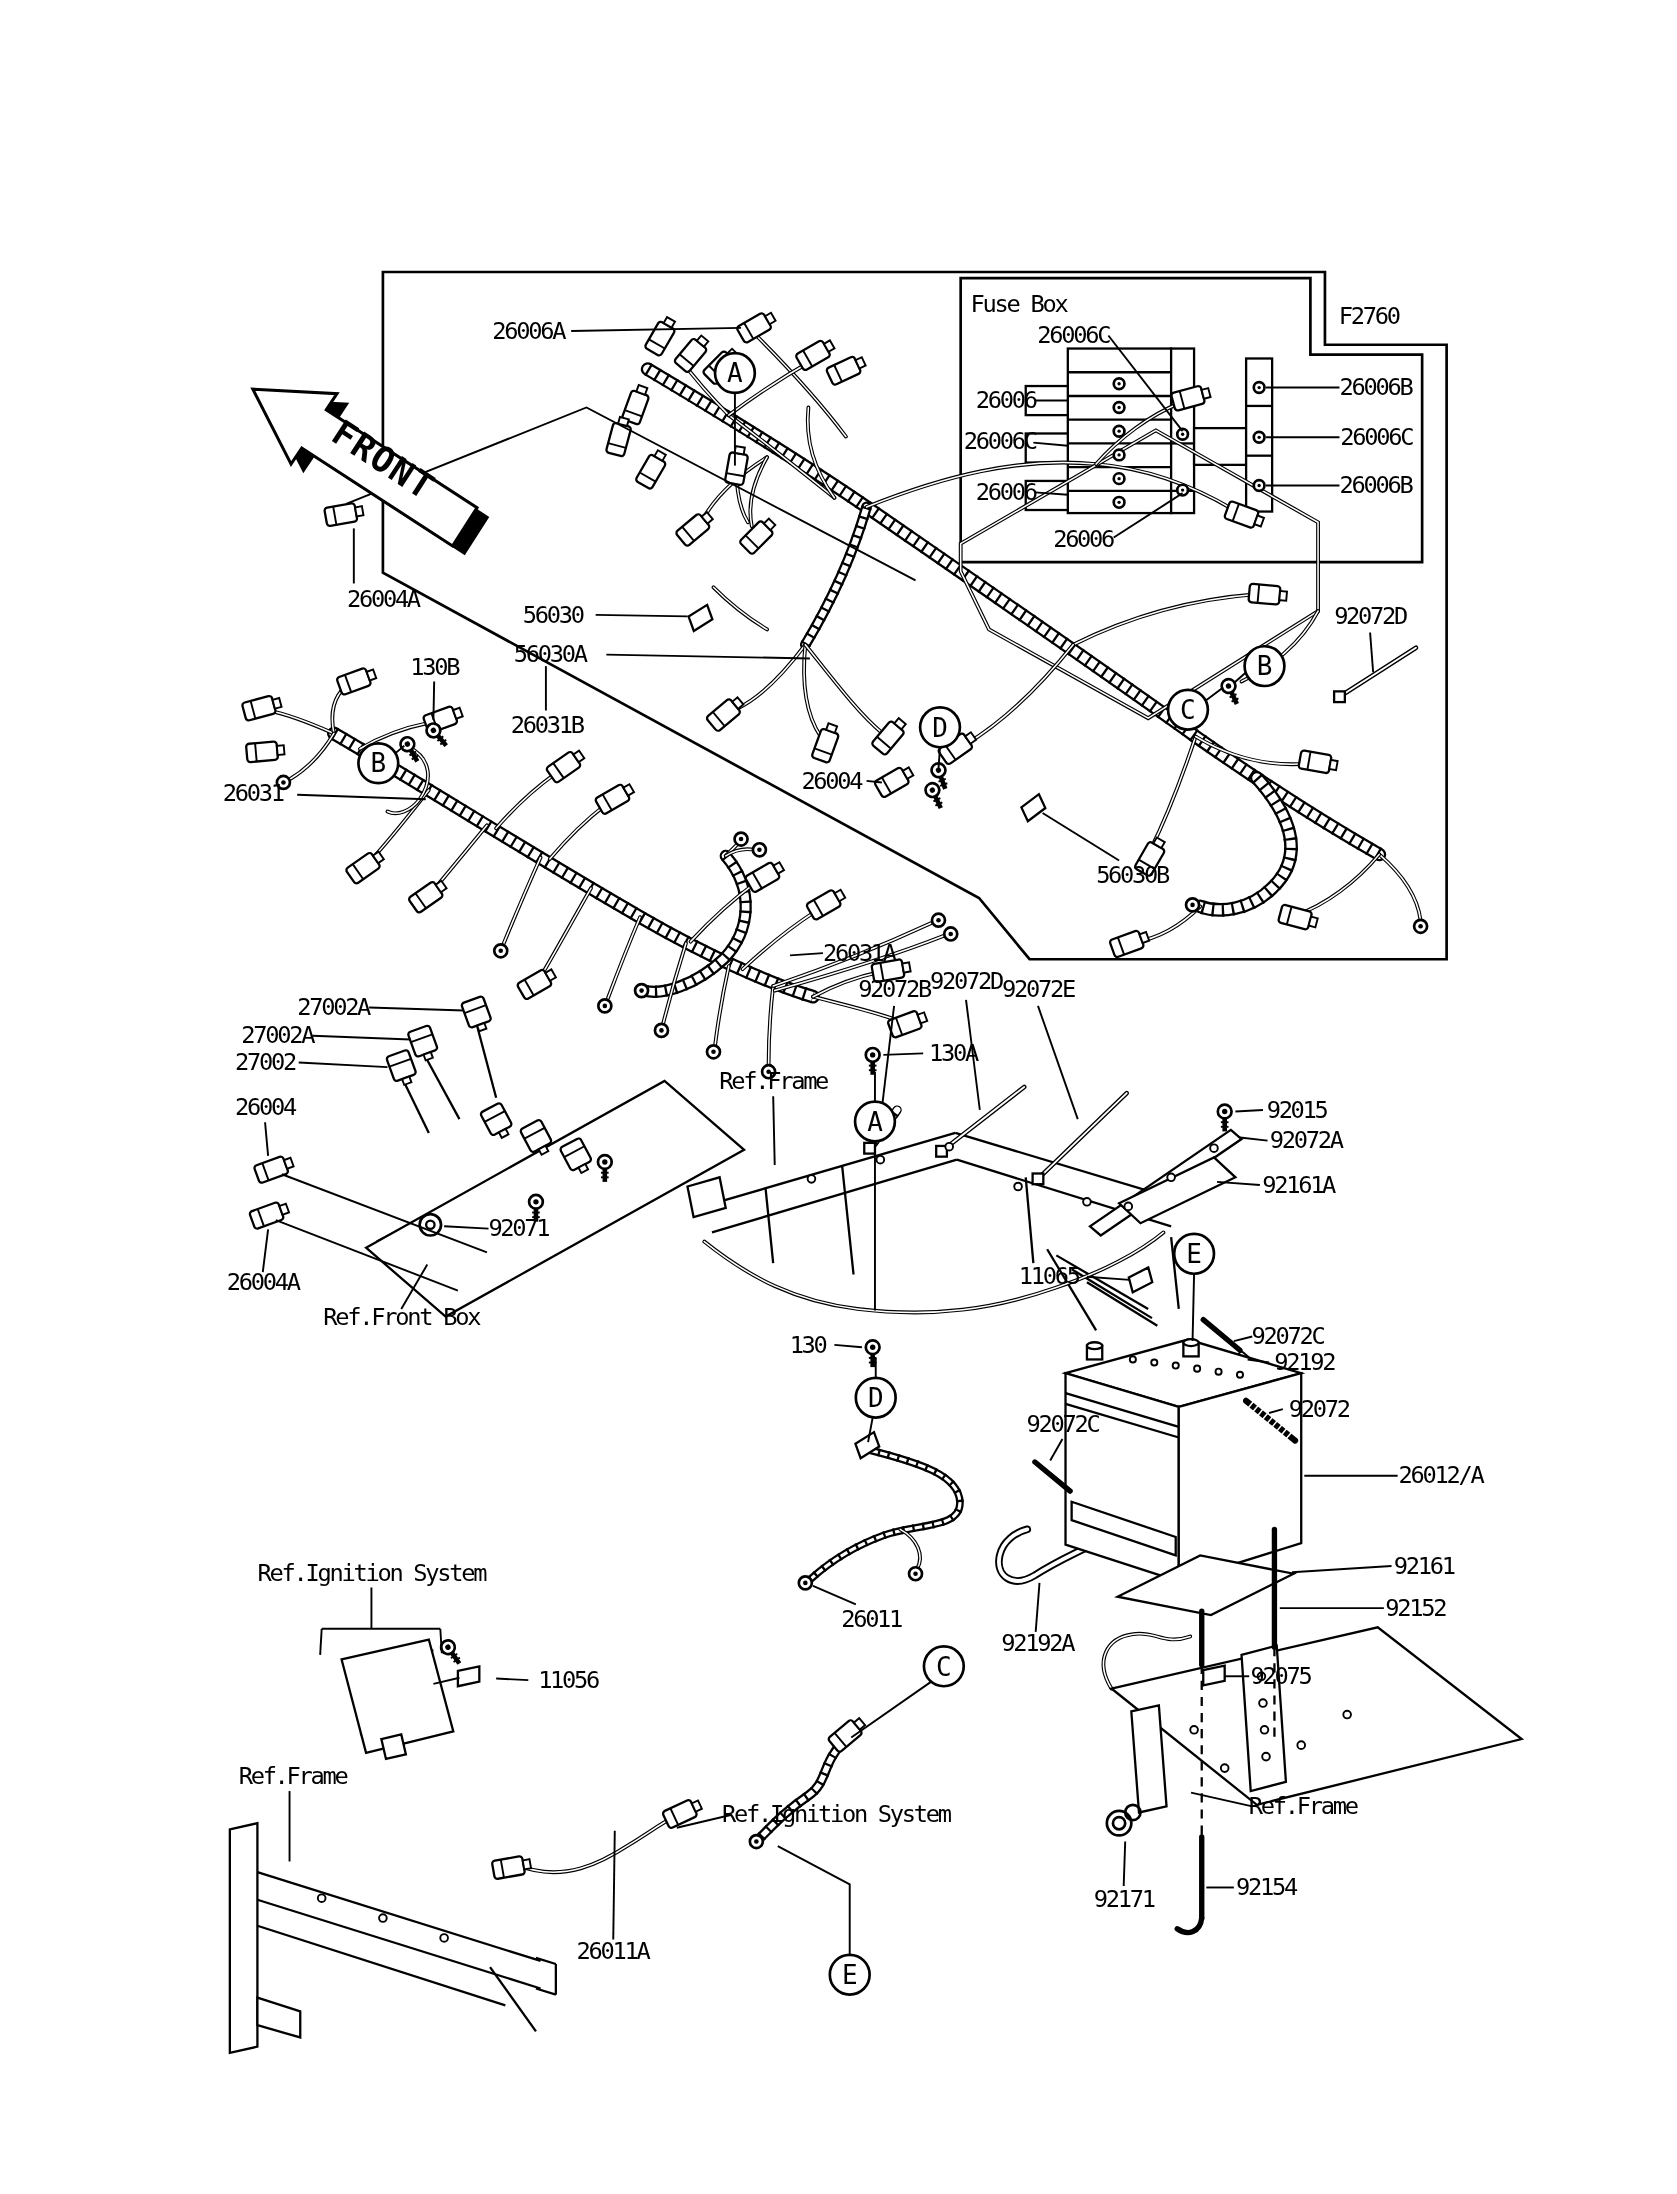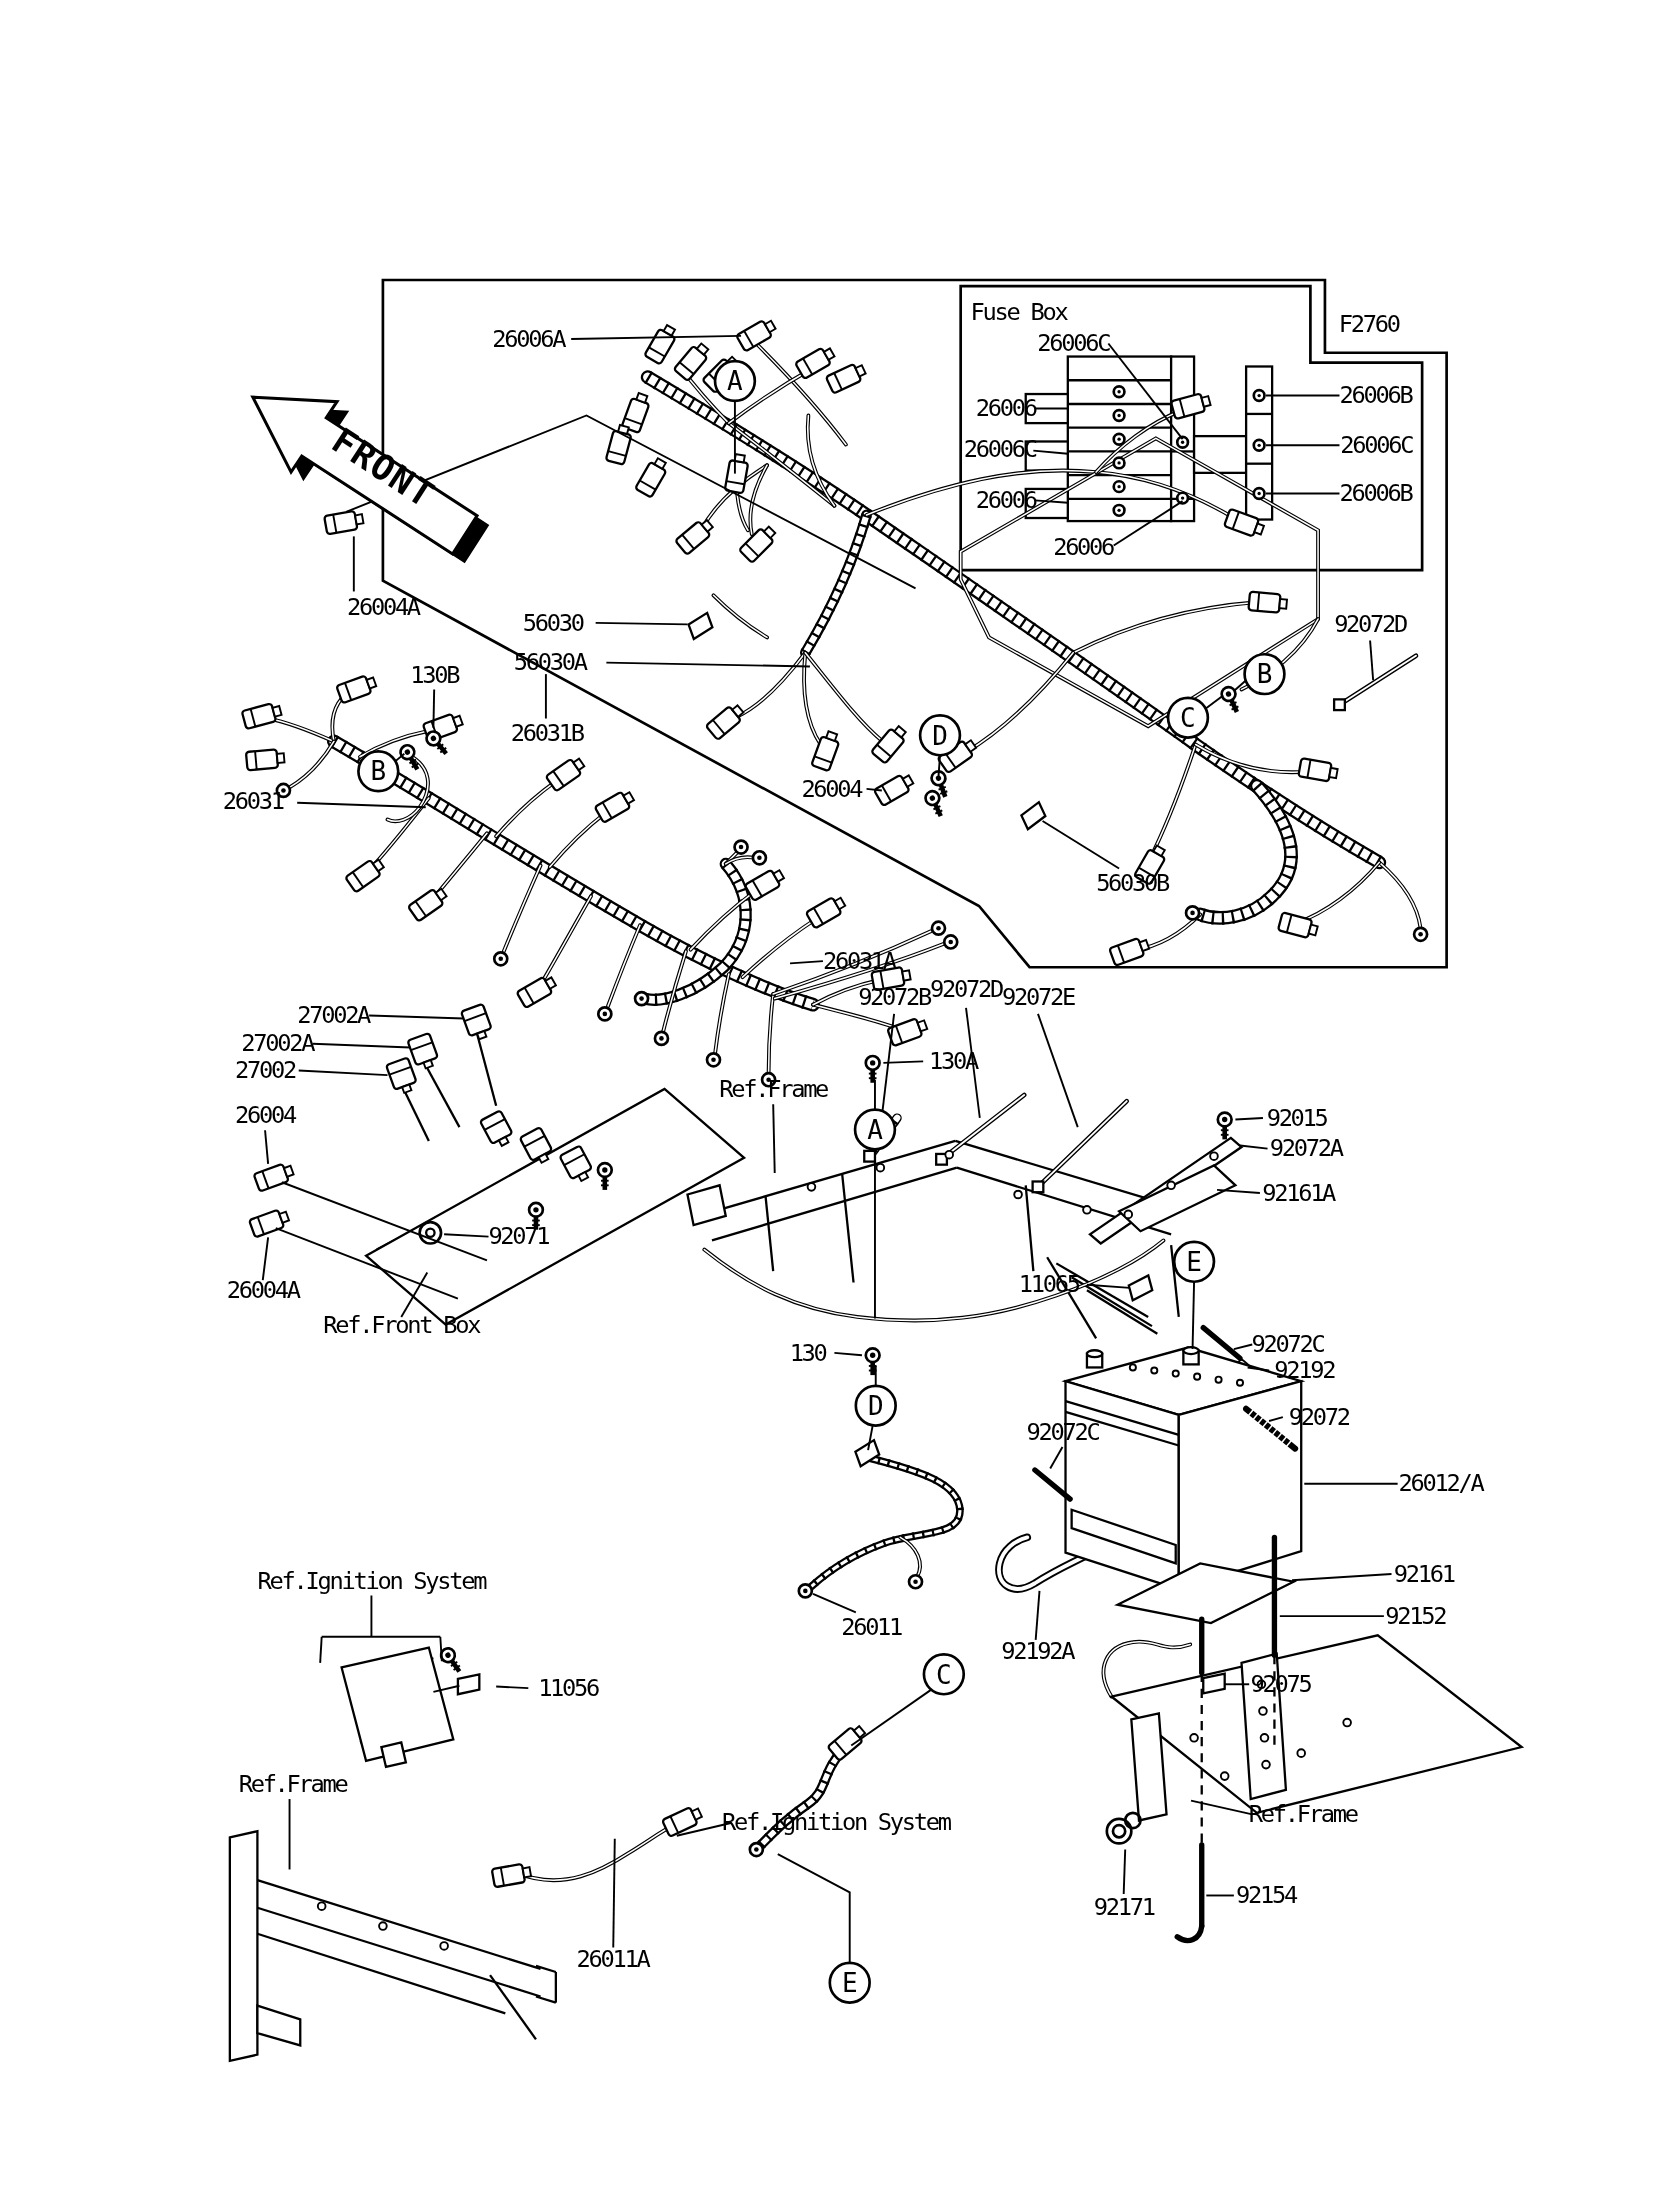--- a/index.html
+++ b/index.html
@@ -1,17 +1,17 @@
 <!DOCTYPE html>
 <html style="font-size:12.2px"><head>
 <meta charset="utf-8">
 <style>
   html,body{margin:0;padding:0;background:#fff;}
   body{width:1678px;height:2194px;position:relative;overflow:hidden;}
-  #stage{position:absolute;left:0;top:16px;width:1678px;height:1884px;}
+  #stage{position:absolute;left:0;top:8px;width:1678px;height:1884px;}
   svg{display:block;}
   text{font-family:"DejaVu Sans Mono","Liberation Mono",monospace;fill:#000;}
   .lbl{font-size:31px;letter-spacing:-3px;}
   .ltr{font-size:34px;letter-spacing:0;}
   .arrowtxt{font-size:46px;font-weight:bold;letter-spacing:2px;}
 </style>
 </head>
 <body>
 
 <div id="stage">

